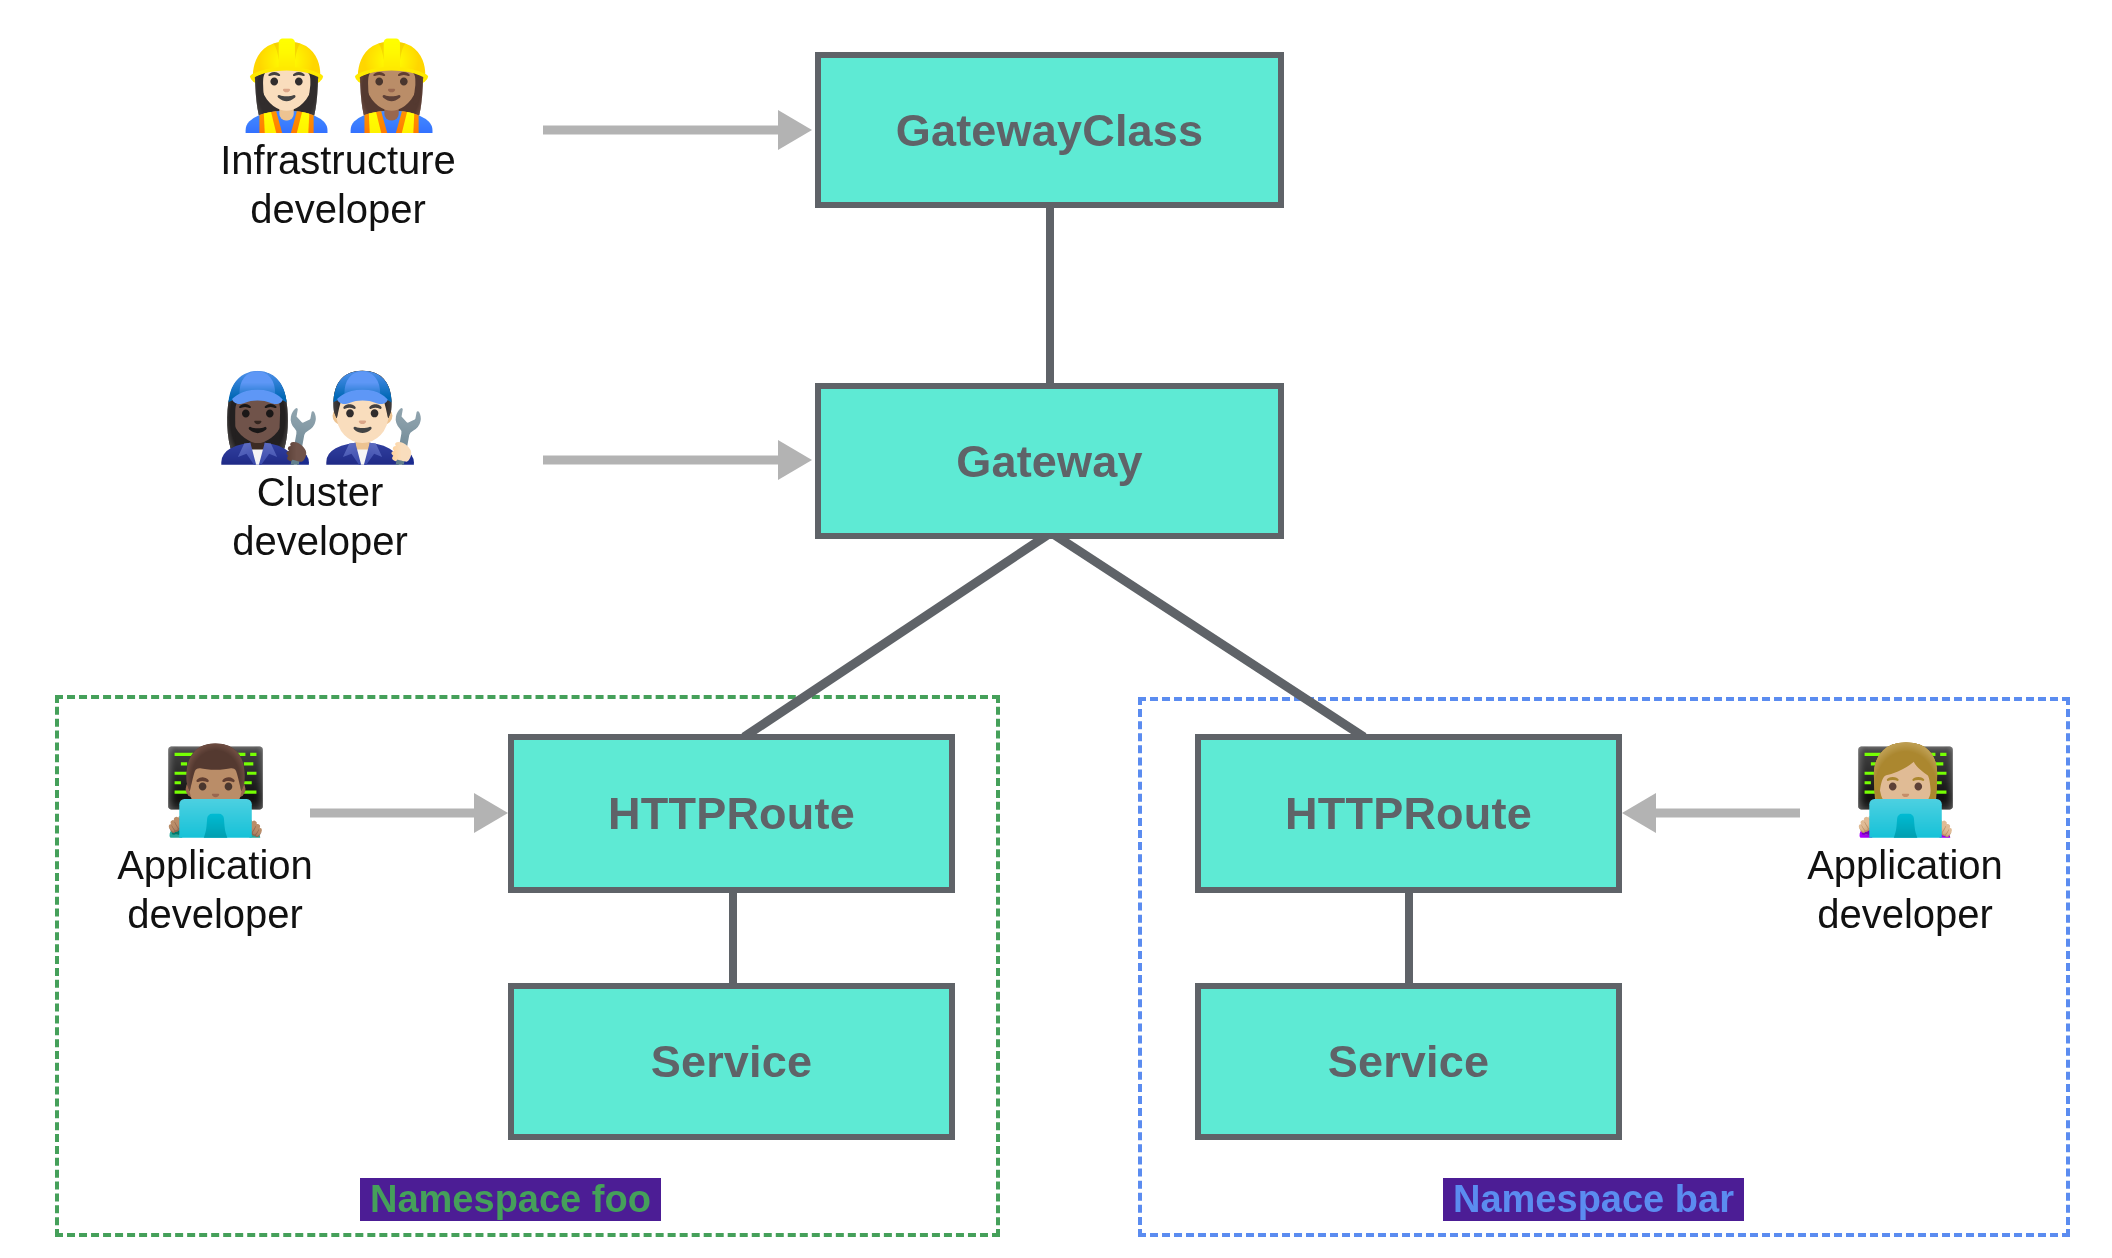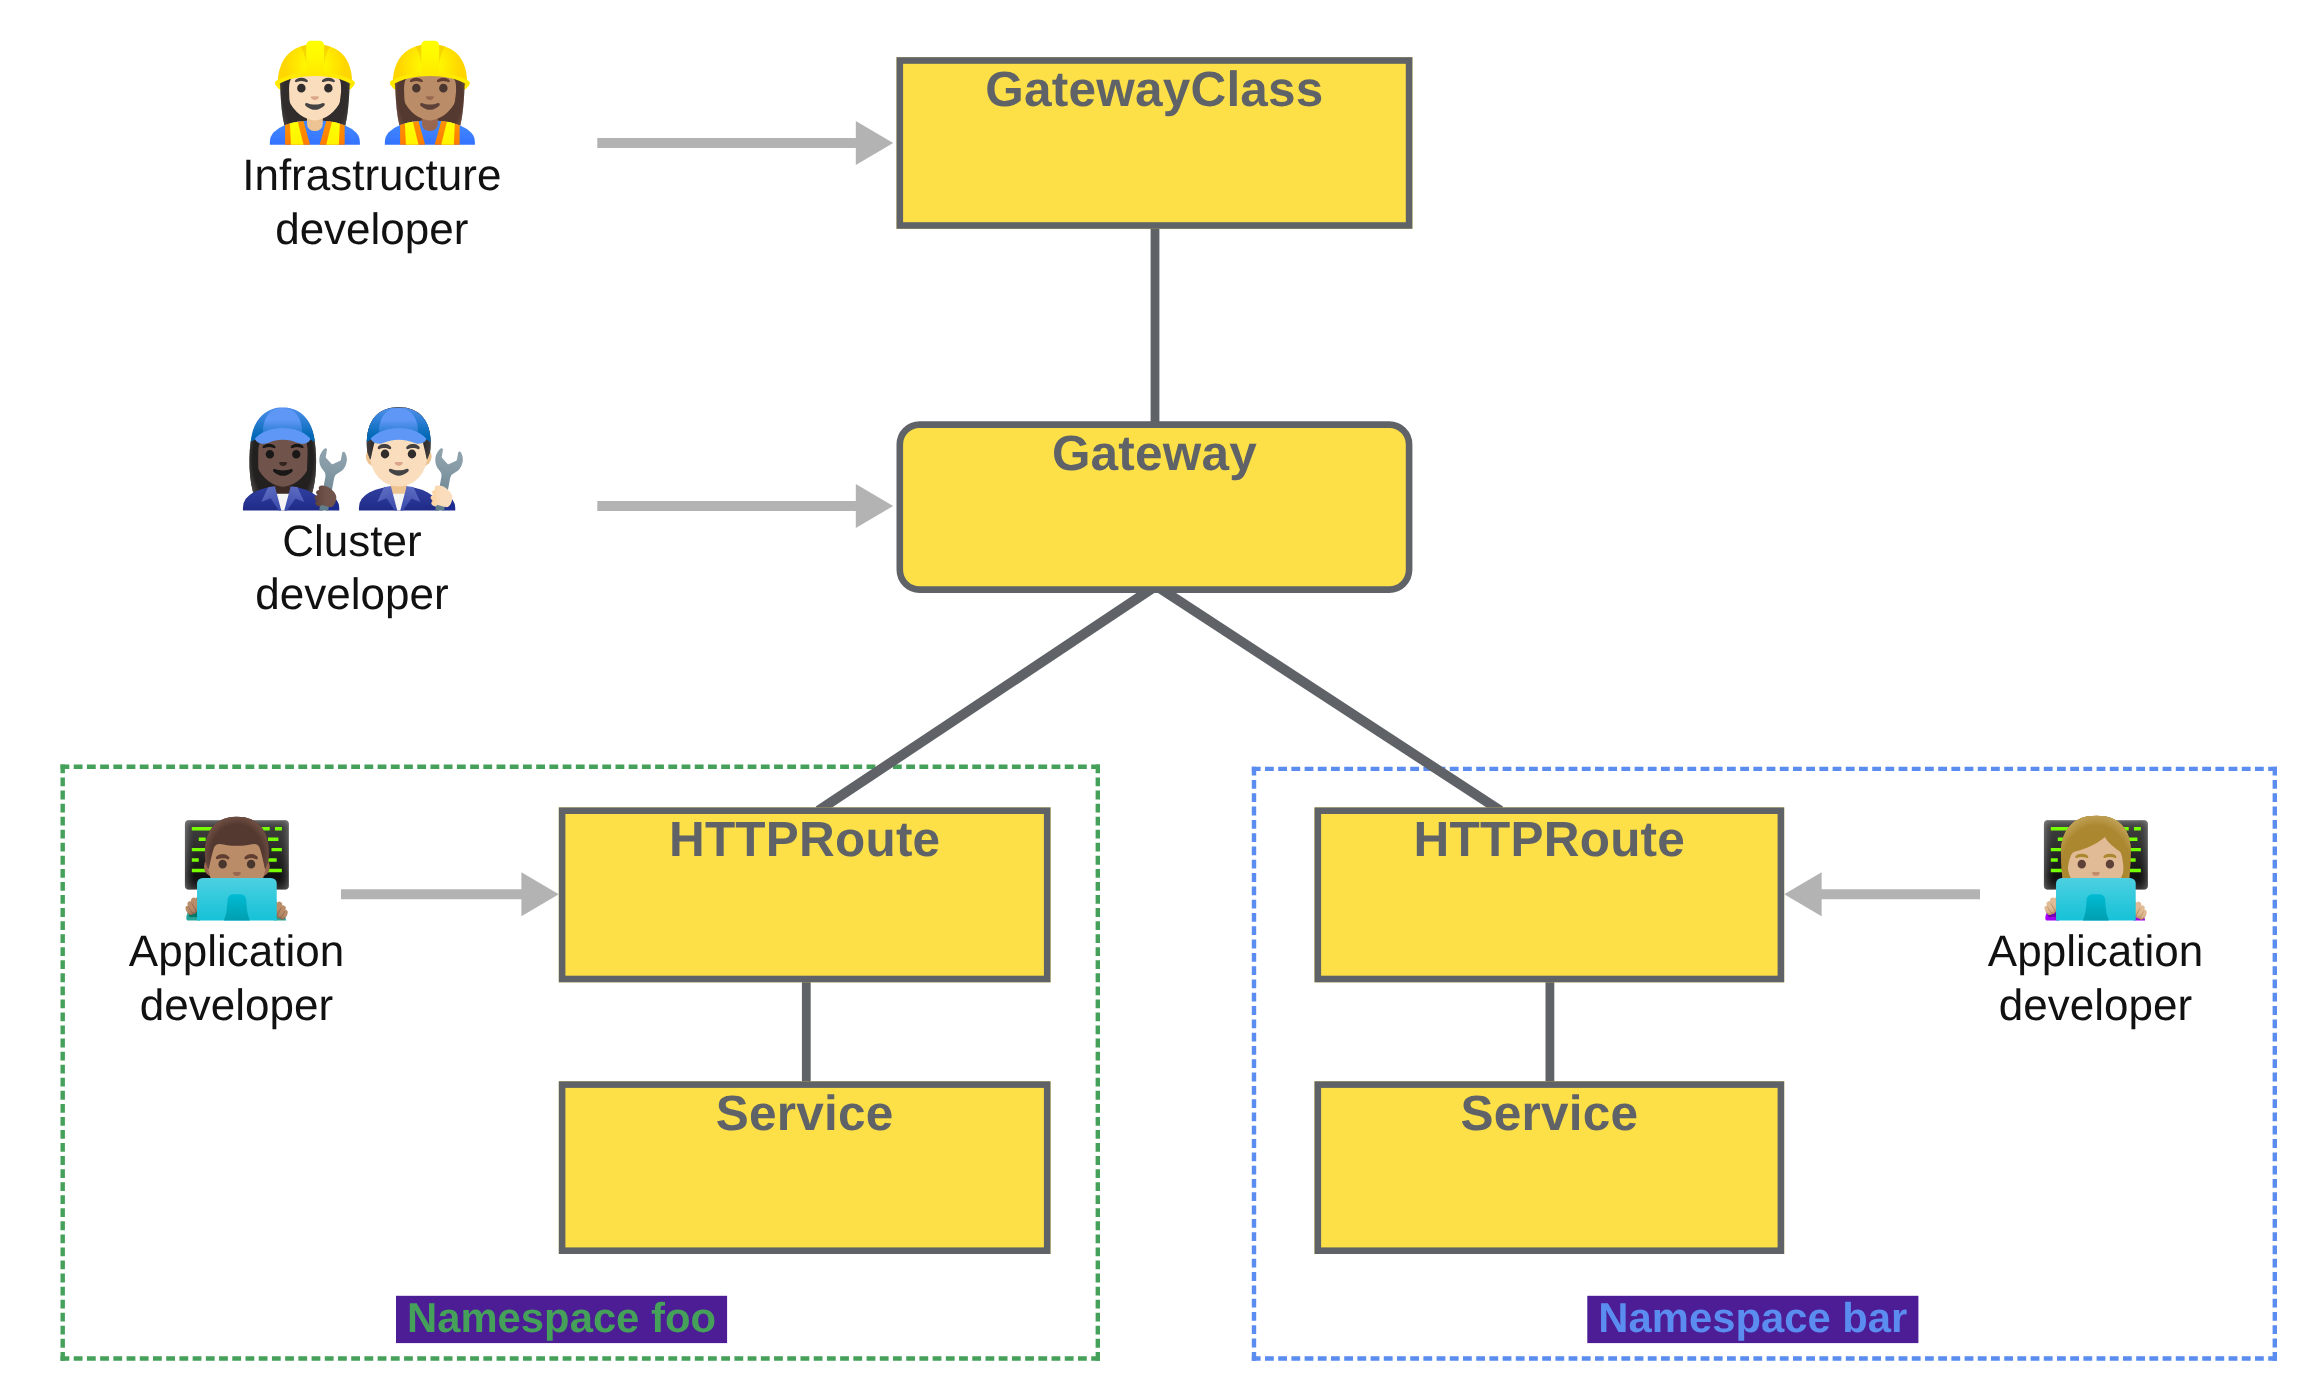--- a/index.html
+++ b/index.html
@@ -15,22 +15,23 @@
     width: 2112px;
     height: 1258px;
     background: #ffffff;
     overflow: hidden;
   }
   
   .res-box {
     position: absolute;
     box-sizing: border-box;
     border: 6px solid #5f6368;
-    background: #fde047;
+    background: #5eead4;
     display: flex;
+    align-items: center;
     justify-content: center;
     z-index: 3;
   }
   .res-label {
     font-family: "Liberation Sans", sans-serif;
     font-size: 45px;
     font-weight: bold;
     color: #5f6368;
     letter-spacing: 0.2px;
     line-height: 1;
@@ -112,21 +113,21 @@
   <div class="ns-box" style="left:55px; top:695px; width:945px; height:542px; border-color:#45a05a;"></div>
   <div class="ns-label" style="left:360px; top:1178px; color:#45a05a;">Namespace foo</div>
 
   <div class="ns-box" style="left:1138px; top:697px; width:932px; height:540px; border-color:#5b8cf0;"></div>
   <div class="ns-label" style="left:1443px; top:1178px; color:#5b8cf0;">Namespace bar</div>
 
   <div class="res-box" style="left:815px; top:52px; width:469px; height:156px;">
     <span class="res-label">GatewayClass</span>
   </div>
 
-  <div class="res-box" style="left:815px; top:383px; width:469px; height:156px;border-radius:21px;">
+  <div class="res-box" style="left:815px; top:383px; width:469px; height:156px;">
     <span class="res-label">Gateway</span>
   </div>
 
   <div class="res-box" style="left:508px; top:734px; width:447px; height:159px;">
     <span class="res-label">HTTPRoute</span>
   </div>
 
   <div class="res-box" style="left:508px; top:983px; width:447px; height:157px;">
     <span class="res-label">Service</span>
   </div>

